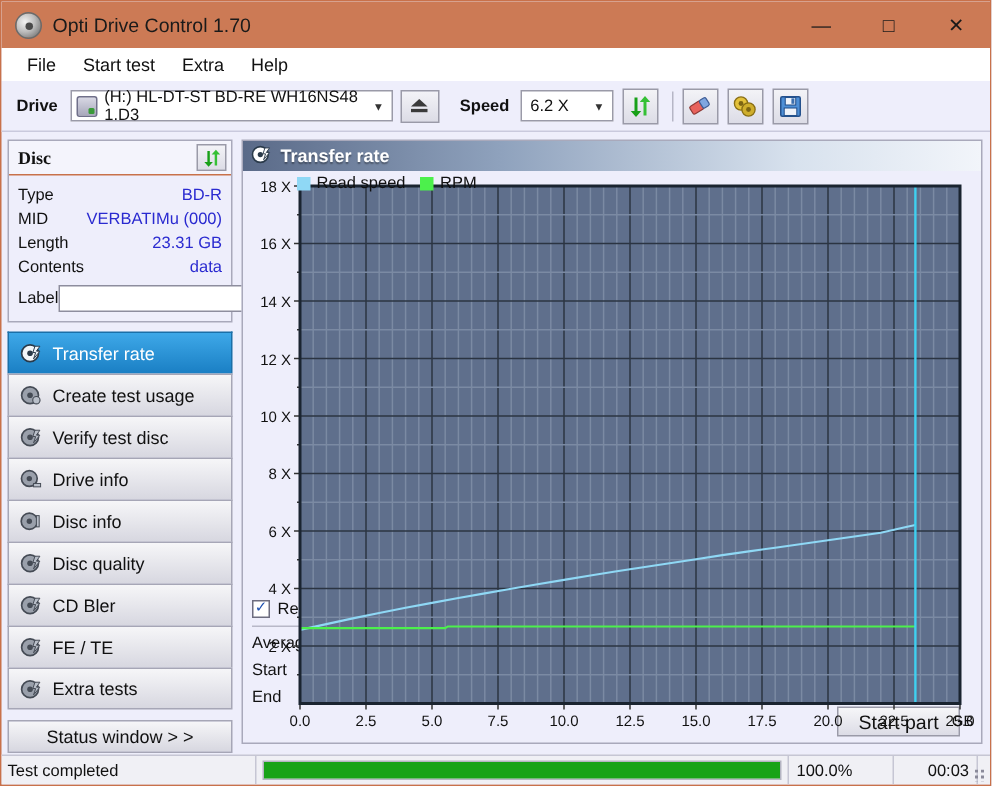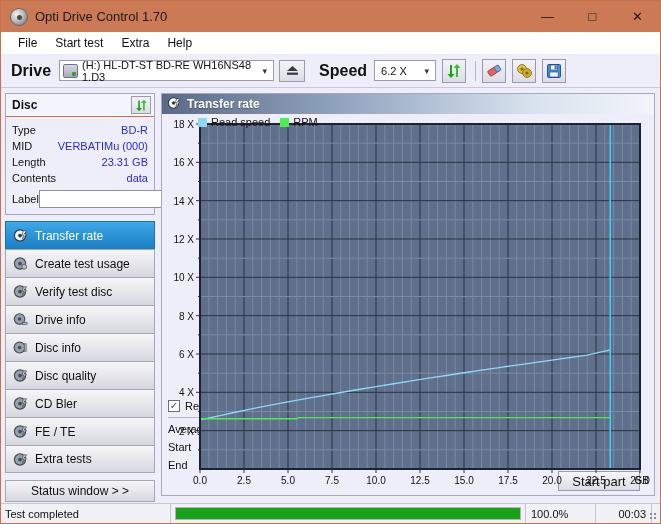--- a/index.html
+++ b/index.html
@@ -68,21 +68,21 @@
   
   .drivebar {
     height: 34px;
     background: #eeeefb;
     display: flex;
     align-items: center;
     padding-left: 10px;
     border-bottom: 1px solid #c9c9dd;
     box-sizing: border-box;
   }
-  .lbl-bold { font-weight: bold; font-size: 16px; color: #111; }
+  .lbl-bold { font-weight: bold; font-size: 11px; color: #111; }
   .combo {
     height: 21px;
     background: #fff;
     border: 1px solid #9a9aa8;
     display: flex;
     align-items: center;
     box-sizing: border-box;
     font-size: 11px;
     color: #111;
     padding-left: 3px;
@@ -123,20 +123,21 @@
     border: 1px solid #a9a9bb;
     background: #eeeefb;
     box-sizing: border-box;
   }
   .disc-head {
     height: 22px;
     display: flex; align-items: center;
     border-bottom: 1px solid #c8714a;
     padding: 0 3px 0 6px;
     background: #f4f4fc;
+    font-family: Liberation Serif, serif;
   }
   .disc-head-title { font-weight: bold; font-size: 12px; color: #111; }
   .disc-head-btn {
     margin-left: auto;
     width: 20px; height: 18px;
     border: 1px solid #9a9aa8;
     background: linear-gradient(#f3f3f7, #dcdce6);
     display:flex;align-items:center;justify-content:center;
     box-sizing:border-box;
   }

